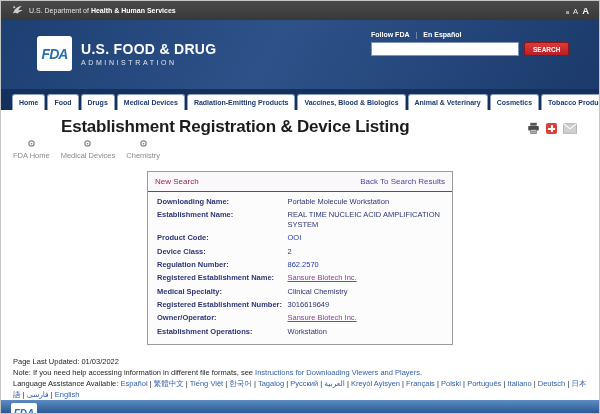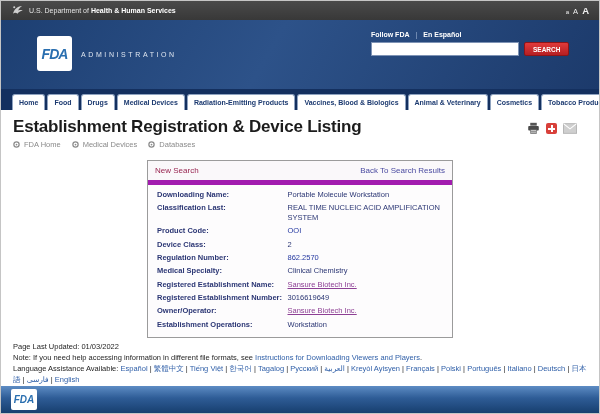--- a/index.html
+++ b/index.html
@@ -37,44 +37,44 @@
   .search-input { width:148px; height:14px; border:1px solid #7e93b5; background:#ffffff; font-size:8px; padding:0 3px; }
   .search-btn { height:14px; padding:0 8px; background:linear-gradient(180deg,#e03a3a,#b51f23);
     color:#ffffff; font-size:6.5px; font-weight:bold; border:1px solid #8e1418; border-radius:2px; cursor:pointer; }
   
   .nav-band { height:21px; background:#14305f; flex:0 0 auto; display:flex; align-items:flex-end; padding:0 0 0 11px; gap:2px; }
   .tab { background:#ffffff; color:#1c3a70; font-size:7px; font-weight:bold;
     padding:4px 6px 4px; border:1px solid #8fa3c0; border-bottom:none;
     border-radius:3px 3px 0 0; white-space:nowrap; cursor:pointer; }
   
   .main { flex:1 1 auto; background:#ffffff; position:relative; padding:7px 12px 0; }
-  .page-title { font-size:17px; font-weight:bold; color:#1c1c1c; letter-spacing:-0.2px; }
+  .page-title { font-size:17px; font-weight:bold; color:#1c1c1c; letter-spacing:-0.2px;margin-left:48px; }
   .breadcrumb { display:flex; align-items:center; gap:11px; margin-top:3px; color:#8a8a8a; font-size:7.5px; }
-  .crumb { display:flex; align-items:center; gap:4px; cursor:pointer; }
+  .crumb { display:flex; align-items:center; gap:4px; cursor:pointer;flex-direction:column; }
   .crumb-ico { width:7px; height:7px; }
   .title-icons { position:absolute; right:22px; top:12px; display:flex; align-items:center; gap:6px; }
   .icon-btn { cursor:pointer; display:flex; }
   .share-sq { width:11px; height:11px; background:#d8403a; border-radius:2px; position:relative; }
   .share-sq::before, .share-sq::after { content:""; position:absolute; background:#ffffff; }
   .share-sq::before { left:5px; top:2px; width:1.6px; height:7px; }
   .share-sq::after { left:2px; top:5px; width:7px; height:1.6px; }
   
   .panel { width:306px; margin:11px auto 0; border:1px solid #9b9b9b; background:#fdfcfd; }
   .panel-head { display:flex; justify-content:space-between; align-items:center;
-    padding:5px 7px; border-bottom:5px solid #a21caf; font-size:8px; background:#faf8fa; }
+    padding:5px 7px; border-bottom:1px solid #a21caf; font-size:8px; background:#faf8fa; }
   .new-search { color:#97234f; cursor:pointer; }
   .back-link { color:#4a4aa0; cursor:pointer; }
   .panel-body { padding:3px 7px 6px; }
   table.detail { width:100%; border-collapse:collapse; }
   table.detail td { font-size:7.5px; color:#2b3674; padding:2px 2px; vertical-align:top; line-height:1.25; }
   td.lbl { font-weight:bold; width:45%; }
   .link-blue { color:#2438a0; cursor:pointer; }
   .link-purple { color:#8d3f94; text-decoration:underline; cursor:pointer; }
   
-  .bottom-text { margin-top:4px; font-size:7.5px; color:#1f1f1f; line-height:1.4; }
+  .bottom-text { margin-top:12px; font-size:7.5px; color:#1f1f1f; line-height:1.4; }
   .bottom-text a, .lang { color:#2f5fa8; cursor:pointer; text-decoration:none; }
   .lang-line { margin-top:1px; }
   .lang:not(:last-child)::after { content:" | "; color:#1f1f1f; }
   
   .footer { height:27px; flex:0 0 auto; display:flex; align-items:center;
     background:linear-gradient(180deg,#5d8cc4 0%, #2e5c96 45%, #173f6f 100%); }
   .footer-logo { width:26px; height:21px; background:#ffffff; border-radius:2px; margin-left:10px;
     display:flex; align-items:center; justify-content:center; color:#2a6fb0;
     font-weight:bold; font-style:italic; font-size:10px; }
 </style>
@@ -97,20 +97,21 @@
       <span class="fs-a1">a</span>
       <span class="fs-a2">A</span>
       <span class="fs-a3">A</span>
     </div>
   </div>
 
   <div class="fda-header">
     <div class="fda-brand">
       <div class="fda-logo-box">FDA</div>
       <div>
+        <div class="fda-name-l1">U.S. FOOD &amp; DRUG</div>
         <div class="fda-name-l2">ADMINISTRATION</div>
       </div>
     </div>
     <div class="search-cluster">
       <div class="header-links">
         <a>Follow FDA</a>
         <span class="sep">|</span>
         <a>En Español</a>
       </div>
       <div class="search-row">
@@ -157,21 +158,21 @@
             <circle cx="4" cy="4" r="3" fill="none" stroke="#8a8a8a" stroke-width="1.4"></circle>
             <circle cx="4" cy="4" r="1" fill="#8a8a8a"></circle>
           </svg>
         <span>Medical Devices</span>
       </span>
       <span class="crumb">
         <svg class="crumb-ico" viewBox="0 0 8 8">
             <circle cx="4" cy="4" r="3" fill="none" stroke="#8a8a8a" stroke-width="1.4"></circle>
             <circle cx="4" cy="4" r="1" fill="#8a8a8a"></circle>
           </svg>
-        <span>Databases</span>
+        <span>Chemistry</span>
       </span>
     </div>
 
     <div class="title-icons">
       <span class="icon-btn">
         <svg width="13" height="13" viewBox="0 0 16 16">
           <rect x="4" y="1" width="8" height="3.5" fill="#555"></rect>
           <rect x="1.5" y="5" width="13" height="5.5" rx="1" fill="#4a4a4a"></rect>
           <rect x="4" y="9" width="8" height="5.5" fill="#6b6b6b"></rect>
           <rect x="4.8" y="10.2" width="6.4" height="1" fill="#e8e8e8"></rect>
@@ -195,42 +196,42 @@
         <a class="back-link">Back To Search Results</a>
       </div>
       <div class="panel-body">
         <table class="detail">
           <tbody>
               <tr>
                 <td class="lbl">Downloading Name:</td>
                 <td>Portable Molecule Workstation</td>
               </tr>
           <tr>
-                <td class="lbl">Classification Last:</td>
+                <td class="lbl">Establishment Name:</td>
                 <td>REAL TIME NUCLEIC ACID AMPLIFICATION SYSTEM</td>
               </tr>
           <tr>
                 <td class="lbl">Product Code:</td>
                 <td><a class="link-blue">OOI</a></td>
               </tr>
           <tr>
                 <td class="lbl">Device Class:</td>
                 <td>2</td>
               </tr>
           <tr>
                 <td class="lbl">Regulation Number:</td>
                 <td><a class="link-blue">862.2570</a></td>
               </tr>
           <tr>
+                <td class="lbl">Registered Establishment Name:</td>
+                <td><a class="link-purple">Sansure Biotech Inc.</a></td>
+              </tr>
+          <tr>
                 <td class="lbl">Medical Specialty:</td>
                 <td>Clinical Chemistry</td>
-              </tr>
-          <tr>
-                <td class="lbl">Registered Establishment Name:</td>
-                <td><a class="link-purple">Sansure Biotech Inc.</a></td>
               </tr>
           <tr>
                 <td class="lbl">Registered Establishment Number:</td>
                 <td>3016619649</td>
               </tr>
           <tr>
                 <td class="lbl">Owner/Operator:</td>
                 <td><a class="link-purple">Sansure Biotech Inc.</a></td>
               </tr>
           <tr>

